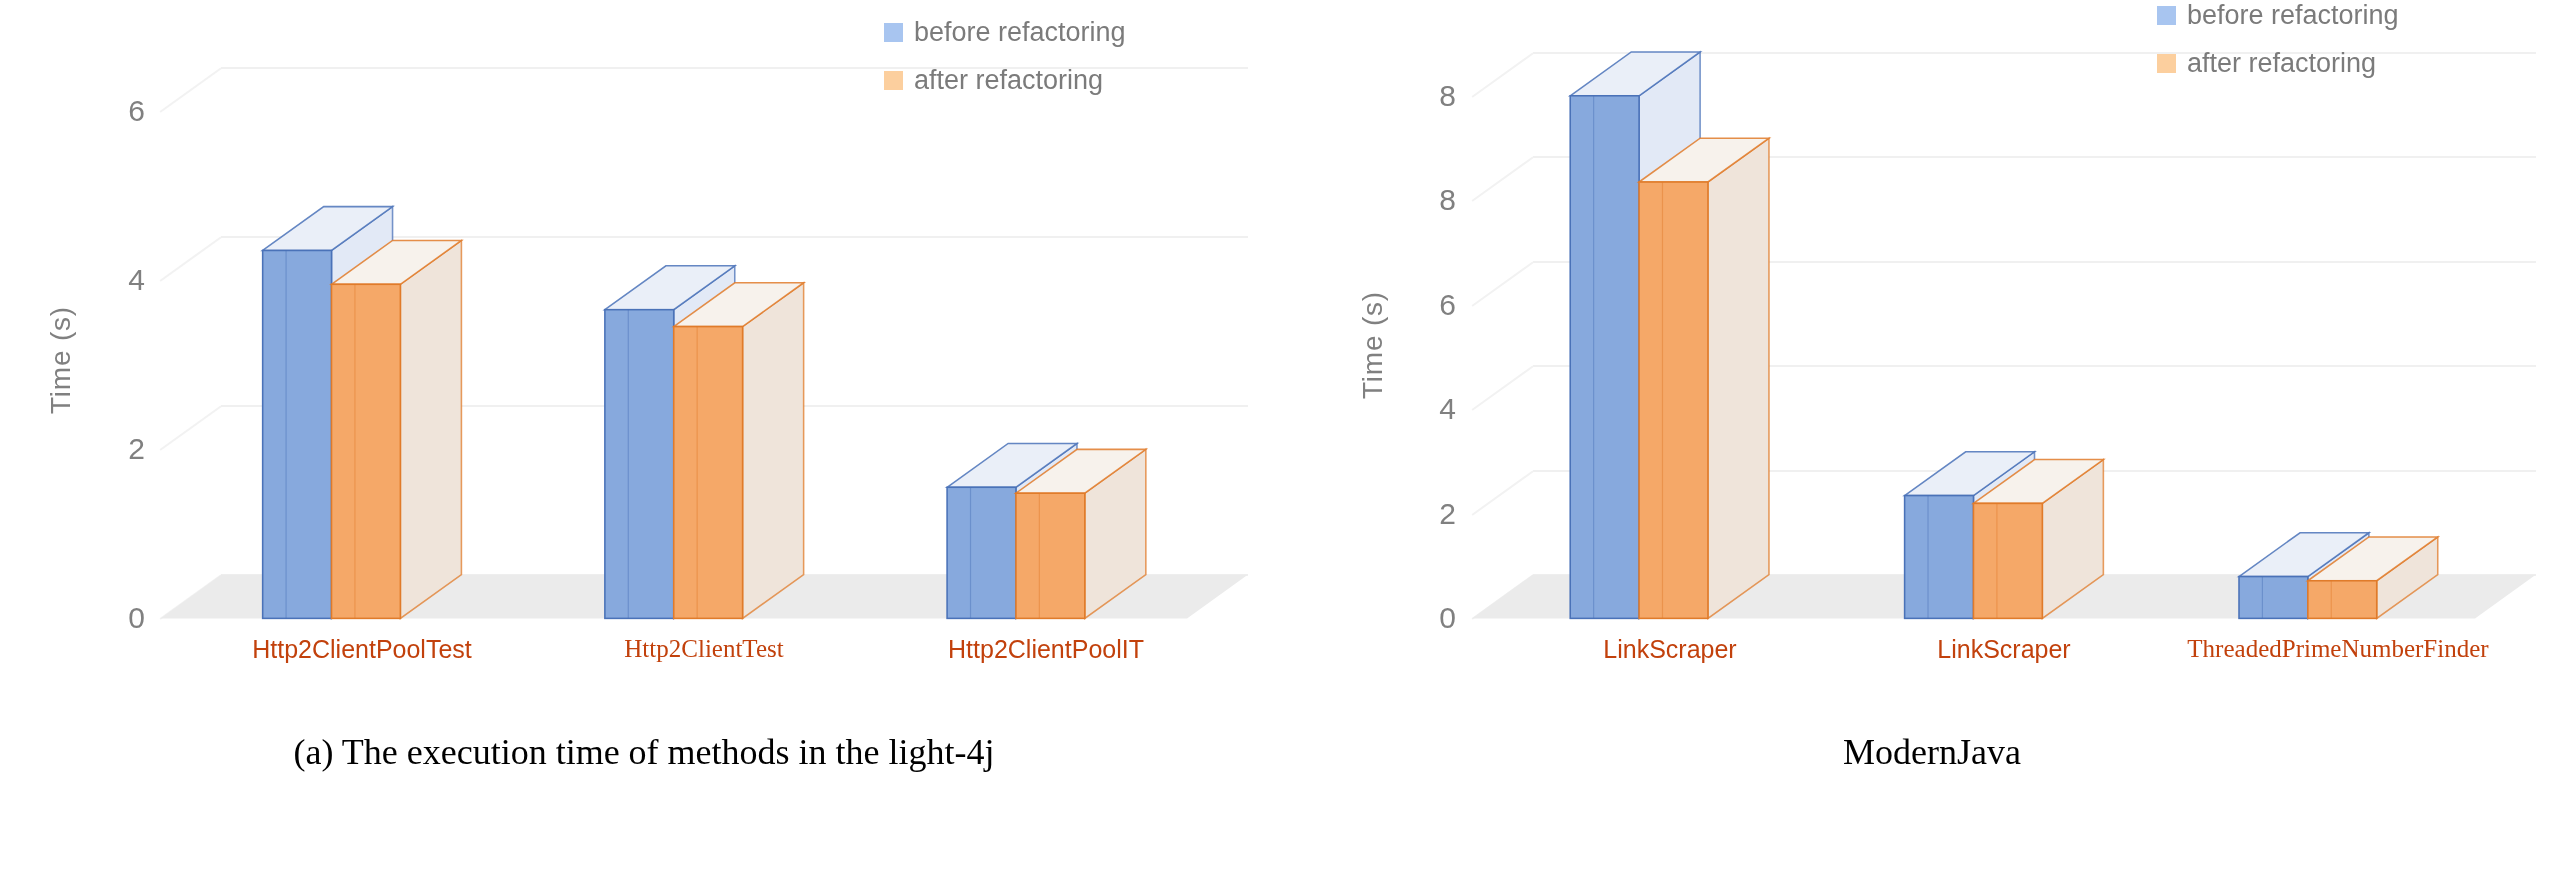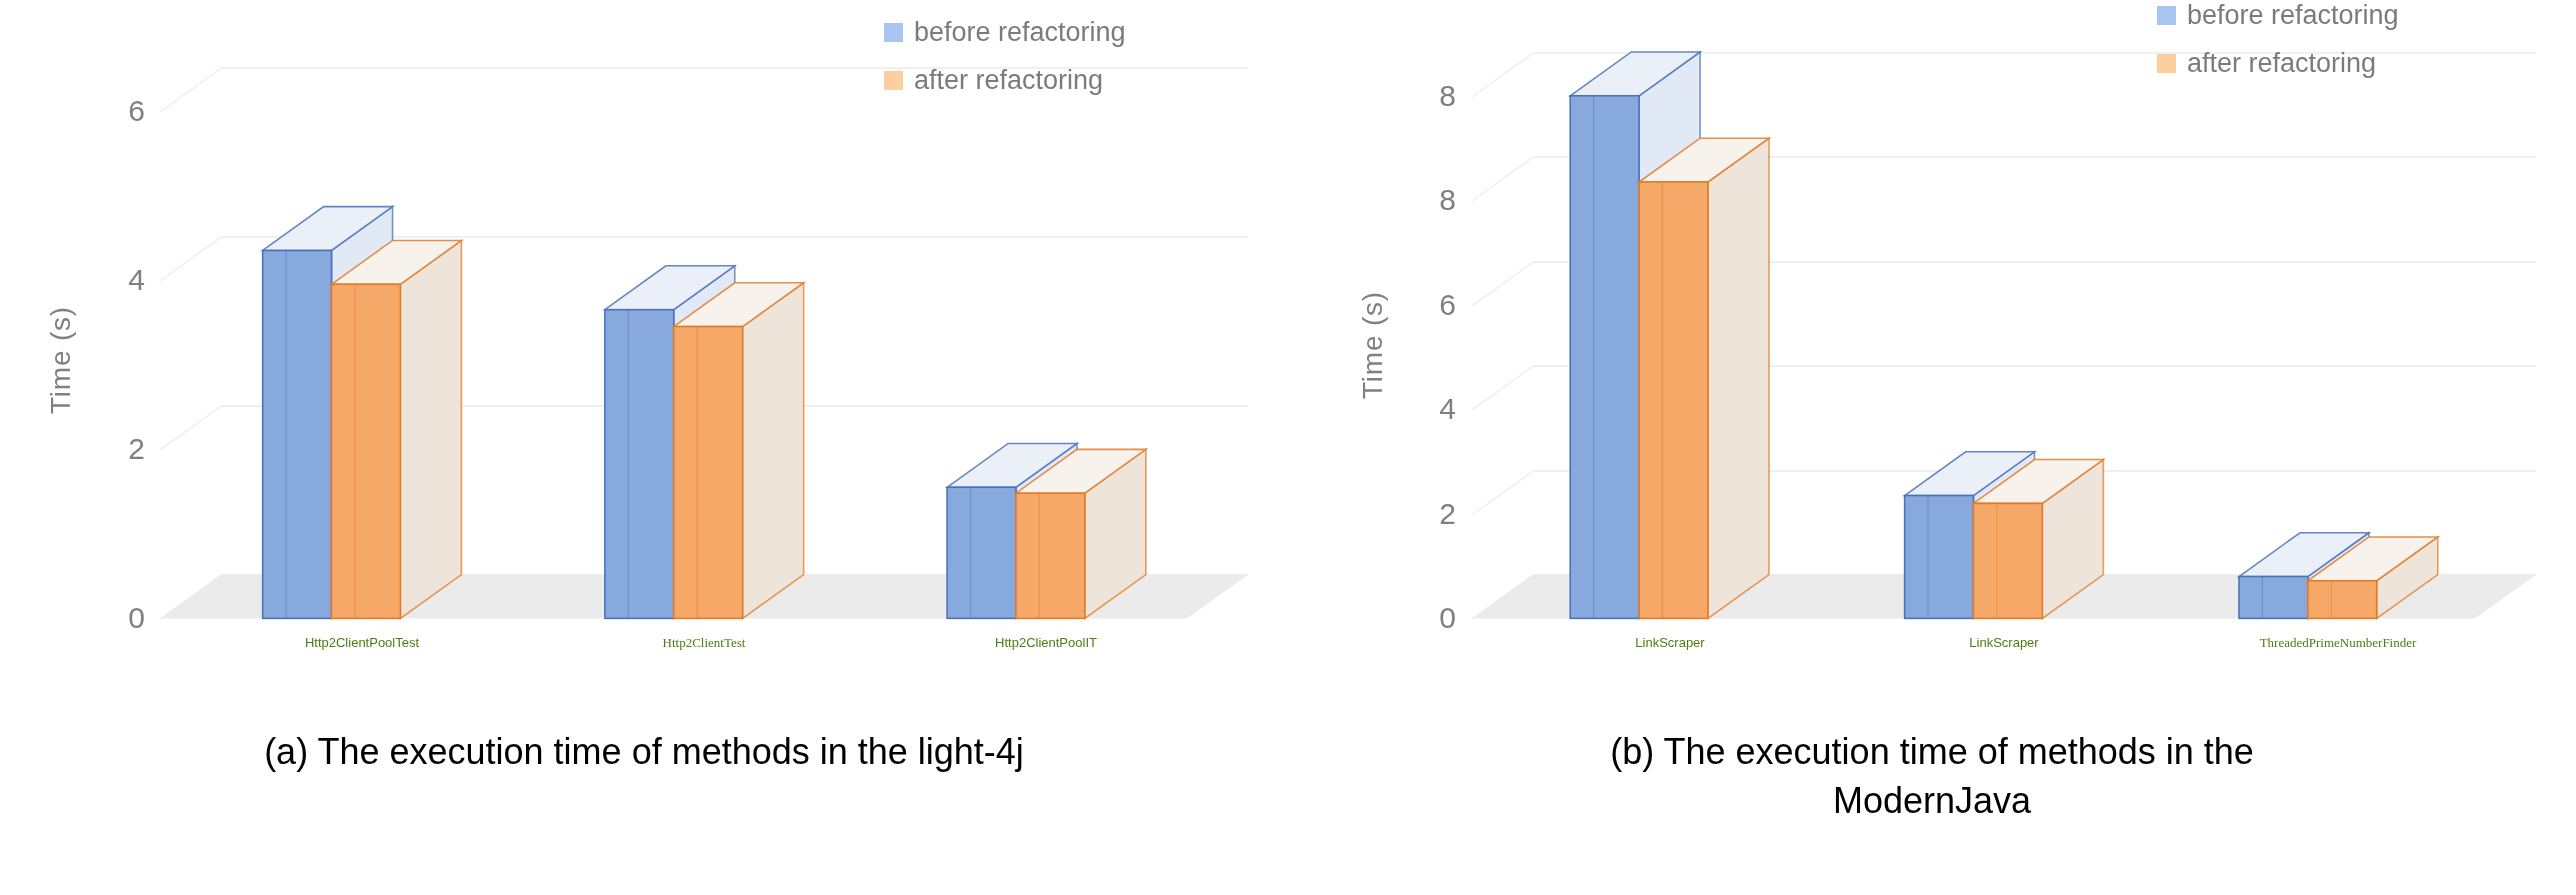--- a/index.html
+++ b/index.html
@@ -36,22 +36,22 @@
   .ytick{
     position:absolute;
     color:#808080;
     font-size:30px;
     text-align:right;
     white-space:nowrap;
     transform:translateY(-50%);
   }
   .xtick{
     position:absolute;
-    color:#4d7c0f;
-    font-size:13px;
+    color:#c2410c;
+    font-size:25px;
     text-align:right;
     white-space:nowrap;
     transform:translateX(-50%);
   }
   .gridline{
     position:absolute;
     height:1.6px;
     background:#f0f0f0;
   }
   .grid-skew{
@@ -78,21 +78,21 @@
   .legend-label{
     color:#7b7b7b;
     font-size:27px;
     white-space:nowrap;
   }
   .caption{
     position:absolute;
     left:0;
     width:1288px;
     text-align:center;
-    font-family:Liberation Sans, sans-serif;
+    font-family:Liberation Serif, serif;
     font-size:36px;
     color:#000000;
     line-height:1.35;
   }
   svg.bar3d{position:absolute;overflow:visible;}
 </style>
 </head>
 <body>
 
 <div class="figure">
@@ -248,19 +248,18 @@
         <span class="legend-swatch" style="background:#a8c5f0;"></span>
         <span class="legend-label">before refactoring</span>
       </div>
       <div class="legend-row">
         <span class="legend-swatch" style="background:#fccf9e;"></span>
         <span class="legend-label">after refactoring</span>
       </div>
     </div>
 
     <div class="caption" style="top:728px;">
-      <div>(b) The execution time of methods in the</div>
       <div>ModernJava</div>
     </div>
   </div>
 
 </div>
 
 
 </body></html>

